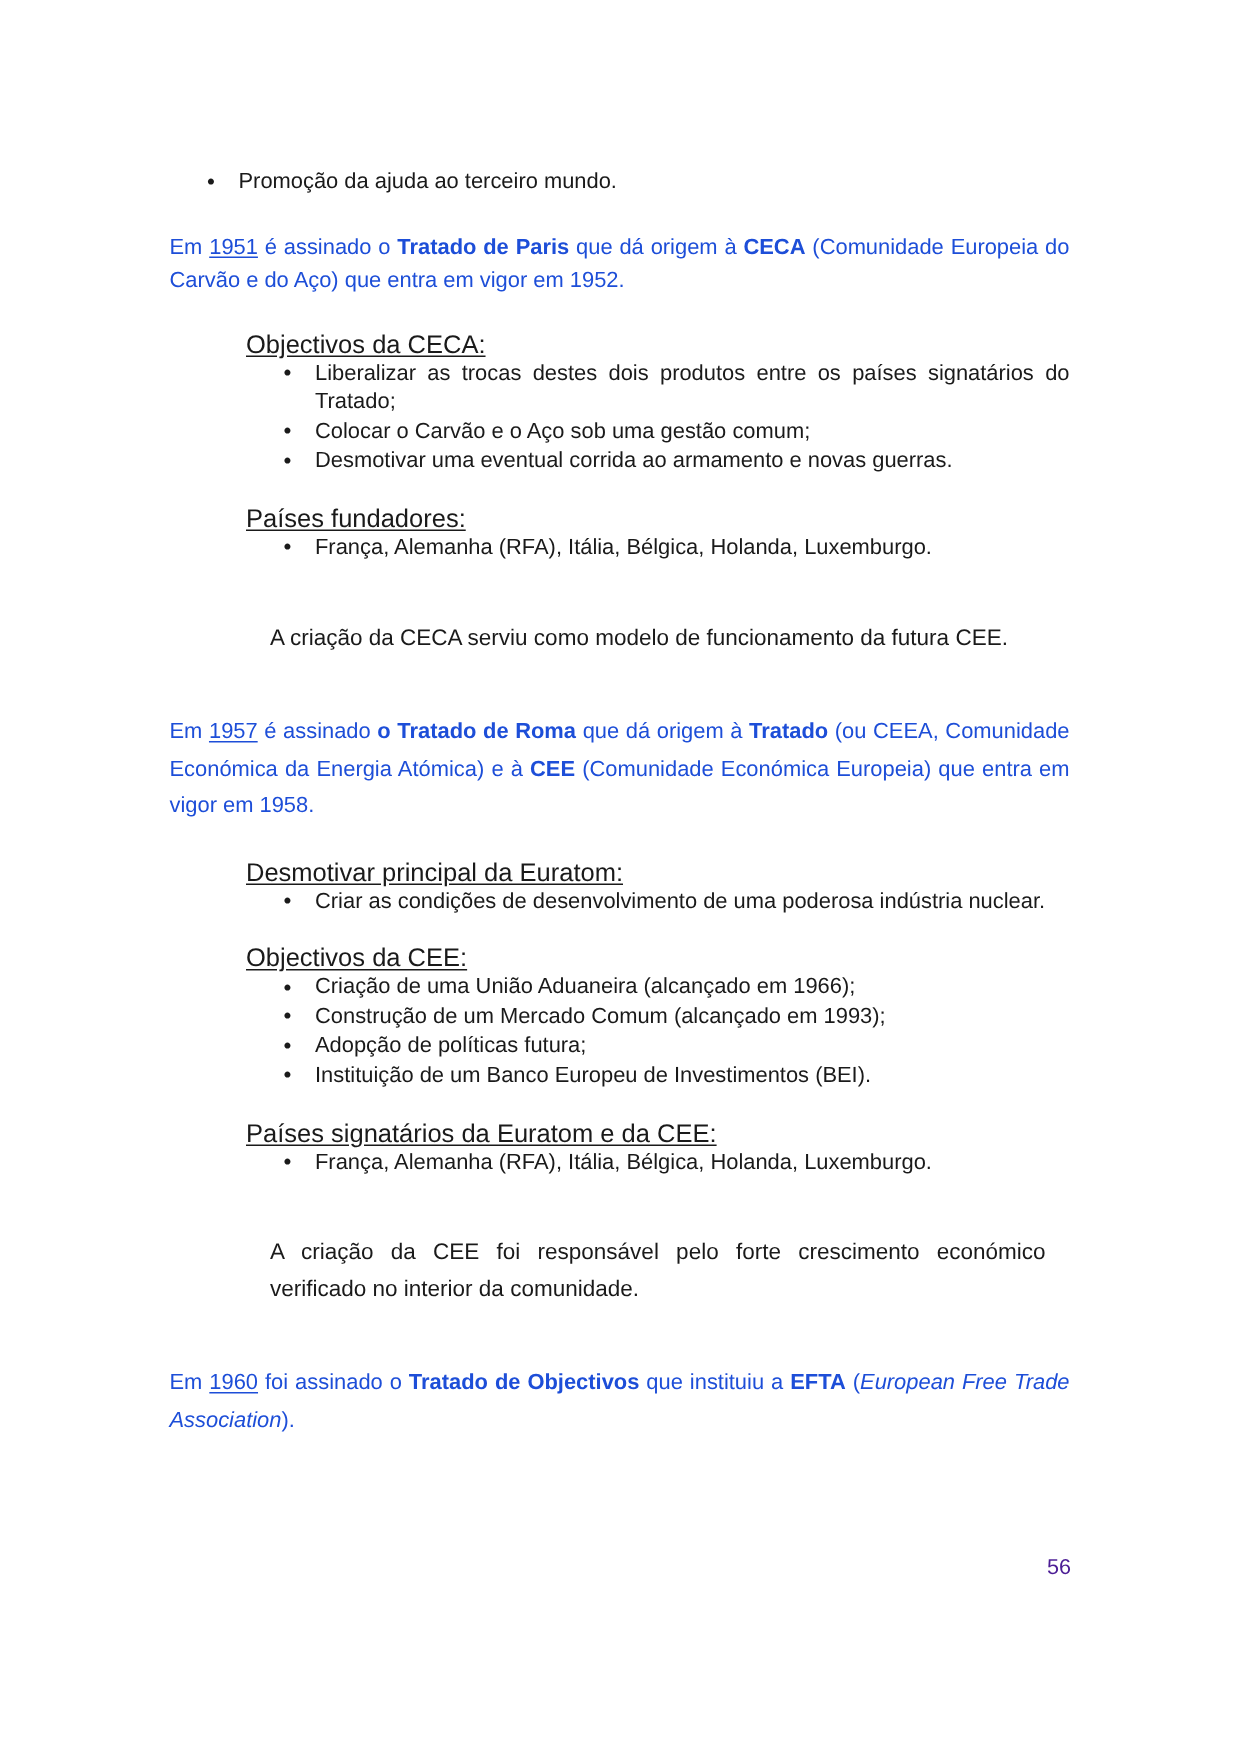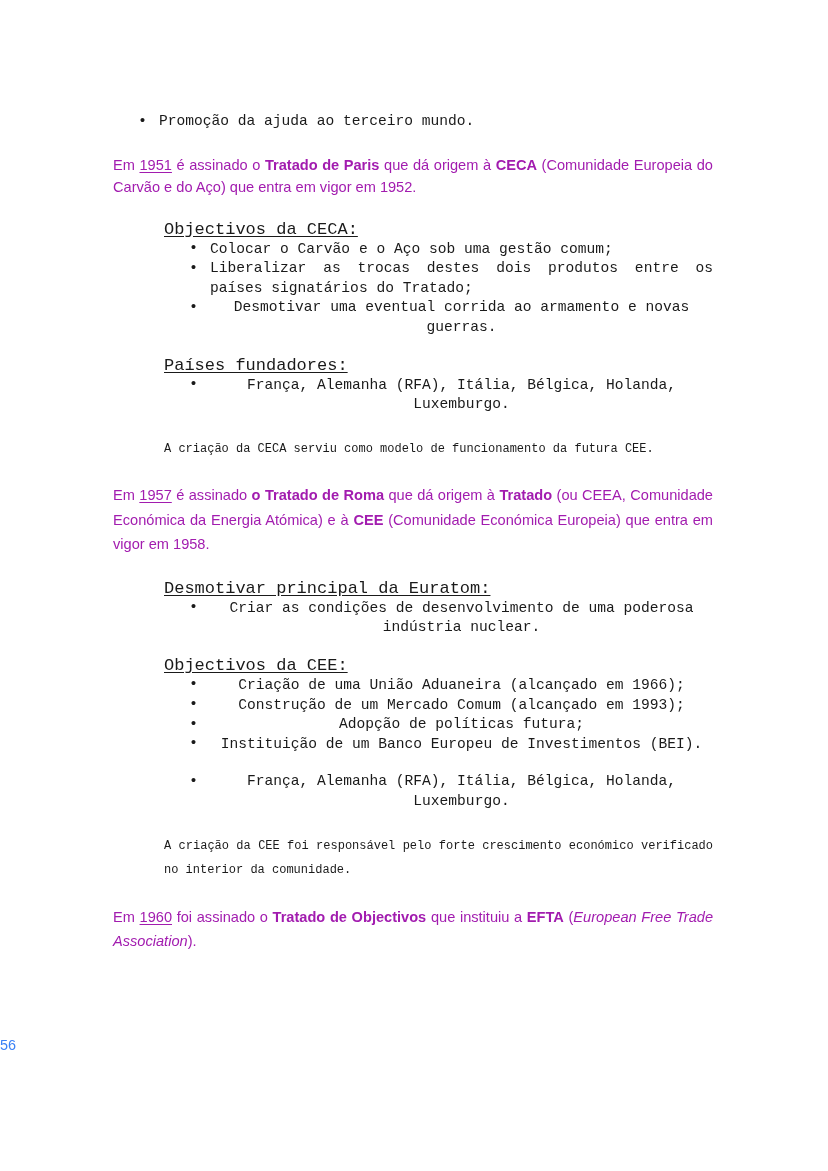--- a/index.html
+++ b/index.html
@@ -30,31 +30,30 @@
     width: 600px;
   }
 
   
   .para {
     font-size: 14.6px;
     line-height: 22px;
     text-align: justify;
     text-justify: inter-word;
     margin: 0;
-    color: #a21caf;
+    color: #1d4ed8;
   }
   .para.wide-lead {
     line-height: 24.5px;
   }
 
   
   .indent {
     margin-left: 51px;
     width: 549px;
-    font-family: Liberation Mono, monospace;
   }
 
   .subhead {
     font-size: 17px;
     line-height: 20px;
     text-decoration: underline;
     text-underline-offset: 2px;
     margin: 0;
     white-space: nowrap;
   }
@@ -76,47 +75,48 @@
   ul.bullets > li::before {
     content: "\2022";
     position: absolute;
     left: 25px;
     top: -0.5px;
     font-size: 15px;
     line-height: 19.6px;
     color: #1a1a1a;
   }
   ul.bullets > li.nojustify {
-    text-align: center;
+    text-align: left;
   }
 
   
   .ipara {
-    font-size: 12px;
+    font-size: 15px;
     line-height: 24.5px;
     text-align: justify;
     text-justify: inter-word;
-    margin: 0;
+    margin: 16px;
   }
 
   b, .b { font-weight: bold; }
   i, .i { font-style: italic; }
   u, .u { text-decoration: underline; text-underline-offset: 2px; }
 
   .gap-lg { height: 22px; }
   .gap-md { height: 18px; }
 
   .page-number {
     position: absolute;
     left: 0;
     top: 1036px;
     width: 714px;
+    text-align: right;
     font-size: 14.4px;
     line-height: 18px;
-    color: #3b82f6;
+    color: #4c1d95;
   }
 </style>
 </head>
 <body>
 
 <div class="page">
   <div class="content">
 
     <ul class="bullets indent">
       <li>
@@ -128,22 +128,22 @@
 
     <p class="para">
       <span>Em </span><u>1951</u><span> é assinado o </span><b>Tratado de Paris</b><span> que dá origem à </span><b>CECA</b><span> (Comunidade Europeia do Carvão e do Aço) que entra em vigor em 1952.</span>
     </p>
 
     <div class="gap-lg"></div>
 
     <div class="indent">
       <p class="subhead">Objectivos da CECA:</p>
       <ul class="bullets">
+        <li><span>Liberalizar as trocas destes dois produtos entre os países signatários do Tratado;</span></li>
         <li><span>Colocar o Carvão e o Aço sob uma gestão comum;</span></li>
-        <li><span>Liberalizar as trocas destes dois produtos entre os países signatários do Tratado;</span></li>
         <li class="nojustify"><span>Desmotivar uma eventual corrida ao armamento e novas guerras.</span></li>
       </ul>
     </div>
 
     <div class="gap-md"></div>
 
     <div class="indent">
       <p class="subhead">Países fundadores:</p>
       <ul class="bullets">
         <li class="nojustify"><span>França, Alemanha (RFA), Itália, Bélgica, Holanda, Luxemburgo.</span></li>
@@ -179,20 +179,21 @@
         <li class="nojustify"><span>Criação de uma União Aduaneira (alcançado em 1966);</span></li>
         <li class="nojustify"><span>Construção de um Mercado Comum (alcançado em 1993);</span></li>
         <li class="nojustify"><span>Adopção de políticas futura;</span></li>
         <li class="nojustify"><span>Instituição de um Banco Europeu de Investimentos (BEI).</span></li>
       </ul>
     </div>
 
     <div class="gap-md"></div>
 
     <div class="indent">
+      <p class="subhead">Países signatários da Euratom e da CEE:</p>
       <ul class="bullets">
         <li class="nojustify"><span>França, Alemanha (RFA), Itália, Bélgica, Holanda, Luxemburgo.</span></li>
       </ul>
     </div>
 
     <div class="gap-lg"></div>
 
     <div class="indent">
       <p class="ipara">A criação da CEE foi responsável pelo forte crescimento económico verificado no interior da comunidade.</p>
     </div>

